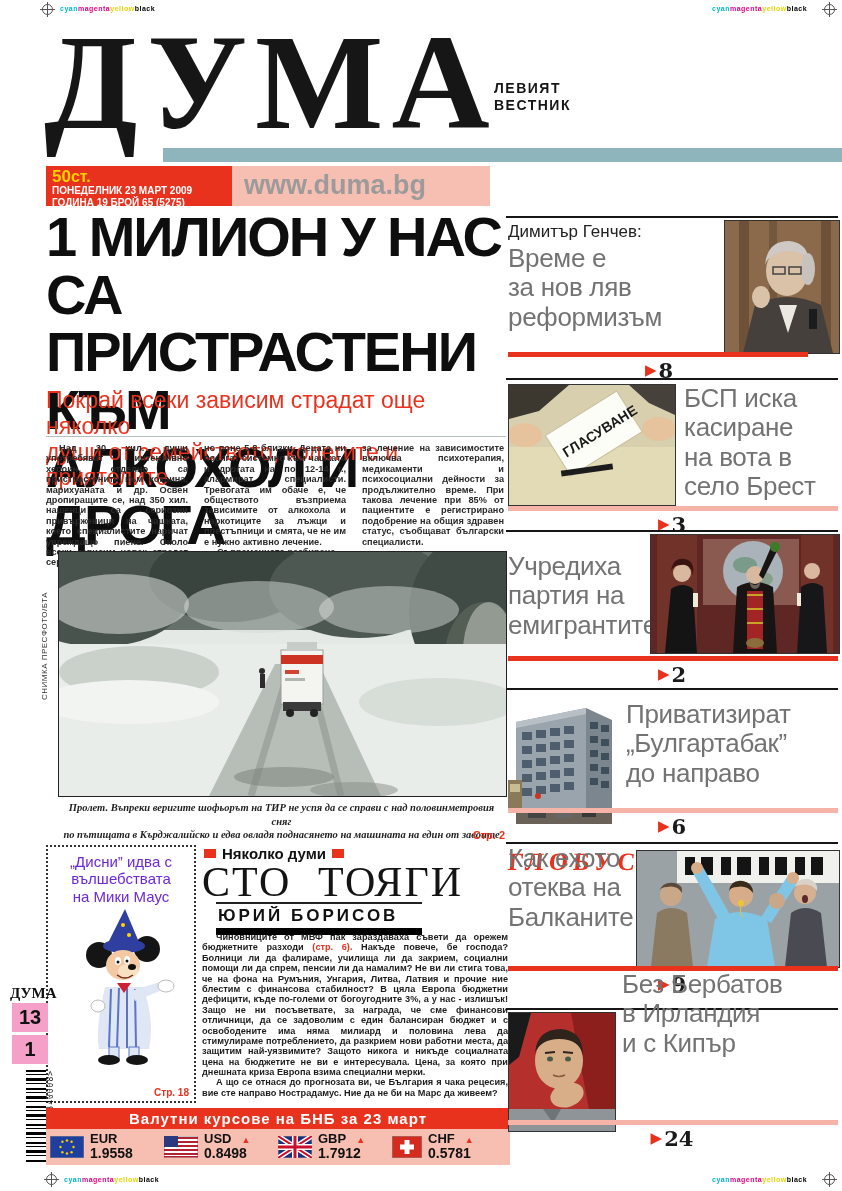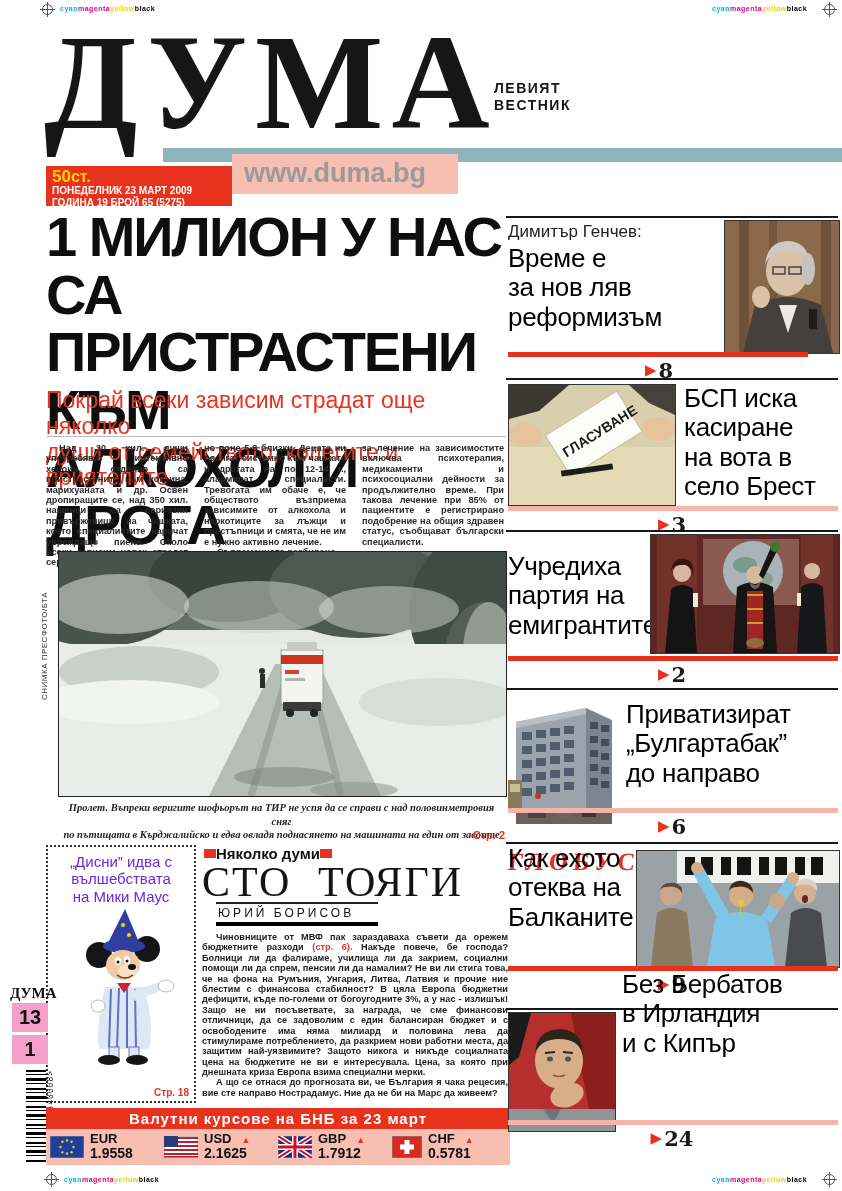--- a/index.html
+++ b/index.html
@@ -43,39 +43,39 @@
   .disneyhead{font-size:15px;line-height:1.16;color:#6d28d9;}
   
   .papertag{font-family:"Liberation Serif",serif;font-weight:700;font-size:15px;}
   .pinknum{background:#f4a0c8;width:36px;height:29px;display:flex;align-items:center;justify-content:center;
            font-weight:700;font-size:20px;color:#111;}
   .barcode{width:20px;background:repeating-linear-gradient(180deg,#000 0 2px,#fff 2px 4px,#000 4px 5px,
            #fff 5px 8px,#000 8px 11px,#fff 11px 13px,#000 13px 14px,#fff 14px 18px);}
   .barnum{font-family:"DejaVu Sans Mono",monospace;font-size:8px;letter-spacing:1px;
           transform:rotate(-90deg);transform-origin:0 0;white-space:nowrap;}
   
-  .kickrow{display:flex;align-items:center;gap:0;font-size:15px;font-weight:700;color:#111;}
+  .kickrow{display:flex;align-items:center;gap:6px;font-size:15px;font-weight:700;color:#111;}
   .sq{width:12px;height:9px;background:#e8321e;display:inline-block;}
   .serifhead{font-family:"Liberation Serif",serif;font-size:42px;letter-spacing:2px;word-spacing:14px;color:#141414;}
-  .byline{display:inline-block;border-top:2px solid #222;border-bottom:4px solid #000000;
-          padding:2px 24px 2px 2px;font-size:12px;font-weight:400;letter-spacing:3px;}
+  .byline{display:inline-block;border-top:2px solid #222;border-bottom:7px solid #000000;
+          padding:2px 24px 2px 2px;font-size:17px;font-weight:700;letter-spacing:3px;}
   .artbody{font-size:9.2px;font-weight:700;line-height:1.13;color:#1d1d1d;text-align:justify;}
   .artbody p{margin:0;text-indent:14px;}
   
   .curhead{background:#e8321e;color:#fff;font-weight:700;font-size:15px;text-align:center;
            letter-spacing:1px;line-height:21px;height:21px;}
   .curbody{background:#f7beb2;height:36px;display:flex;align-items:center;padding:0 4px;}
   .curcell{display:flex;align-items:center;flex:1;gap:6px;}
   .curcode{font-size:13px;font-weight:700;line-height:1.1;}
   .curval{font-size:14px;font-weight:700;line-height:1.1;}
   .tri{color:#e8321e;font-size:9px;margin-left:10px;}
   
   .sbrule{background:#161616;height:2px;}
   .sbkick{font-size:17px;color:#222;}
-  .sbhead{font-size:26px;line-height:1.13;color:#000000;letter-spacing:-.3px;}
+  .sbhead{font-size:26px;line-height:1.13;color:#737373;letter-spacing:-.3px;}
   .redbar{background:#e8321e;height:5px;}
   .pinkbar2{background:#f6b4a8;height:5px;}
   .marker{text-align:center;}
   .marker .tri2{color:#e8321e;font-size:15px;vertical-align:3px;}
   .marker .num{font-family:"DejaVu Serif",serif;font-weight:700;font-size:21px;color:#1a1a1a;margin-left:2px;}
   .globus{font-weight:700;font-size:25px;letter-spacing:5px;color:#e8321e;transform:skewX(-5deg);
           font-family:"Liberation Serif",serif;}
   .sbphoto{border:1px solid #333;overflow:hidden;background:#ccc;}
   svg{display:block;}
 </style>
@@ -106,21 +106,21 @@
 ВЕСТНИК</div>
 
 
   <div class="abs tealbar" style="left:163px;top:148px;width:679px;height:14px"></div>
 
   <div class="abs redbox" style="left:46px;top:166px;width:186px;height:40px">
     <div class="price"><span>50</span><small>ст.</small></div>
     <div class="dateline">ПОНЕДЕЛНИК 23 МАРТ 2009</div>
     <div class="dateline">ГОДИНА 19 БРОЙ 65 (5275)</div>
   </div>
-  <div class="abs pinkbar" style="left:232px;top:154px;width:226px;height:40px">
+  <div class="abs pinkbar" style="left:232px;top:166px;width:258px;height:40px">
     <div class="abs site" style="left:12px;top:4px">www.duma.bg</div>
   </div>
 
   <div class="abs mainhead preline" style="left:46px;top:208px;width:462px">1 МИЛИОН У НАС СА
 ПРИСТРАСТЕНИ КЪМ
 АЛКОХОЛ И ДРОГА</div>
   <div class="abs subhead preline" style="left:46px;top:388px;width:462px">Покрай всеки зависим страдат още няколко
 души от семейството, колегите и приятелите</div>
   <div class="abs grayrule" style="left:46px;top:436px;width:460px"></div>
 
@@ -260,21 +260,21 @@
               <rect y="5" width="34" height="2"></rect>
               <rect y="9" width="34" height="2"></rect>
               <rect y="13" width="34" height="2"></rect>
               <rect y="17" width="34" height="2"></rect>
               <rect y="20" width="34" height="1.5"></rect>
             </g>
           <rect width="14" height="11" fill="#2a3a7e"></rect>
         </svg>
         <div>
             <div class="curcode"><span>USD</span><span class="tri">▲</span></div>
-             <div class="curval">2.1625</div>
+             <div class="curval">0.8498</div>
           </div>
       </div>
       <div class="curcell">
         <svg width="34" height="22" viewBox="0 0 34 22">
           <rect width="34" height="22" fill="#1c2f7a" stroke="#888"></rect>
           <path d="M0,0 L34,22 M34,0 L0,22" stroke="#fff" stroke-width="5"></path>
           <path d="M0,0 L34,22 M34,0 L0,22" stroke="#c8102e" stroke-width="2"></path>
           <rect x="14" width="6" height="22" fill="#fff"></rect>
             <rect y="8" width="34" height="6" fill="#fff"></rect>
           <rect x="15.5" width="3" height="22" fill="#c8102e"></rect>

